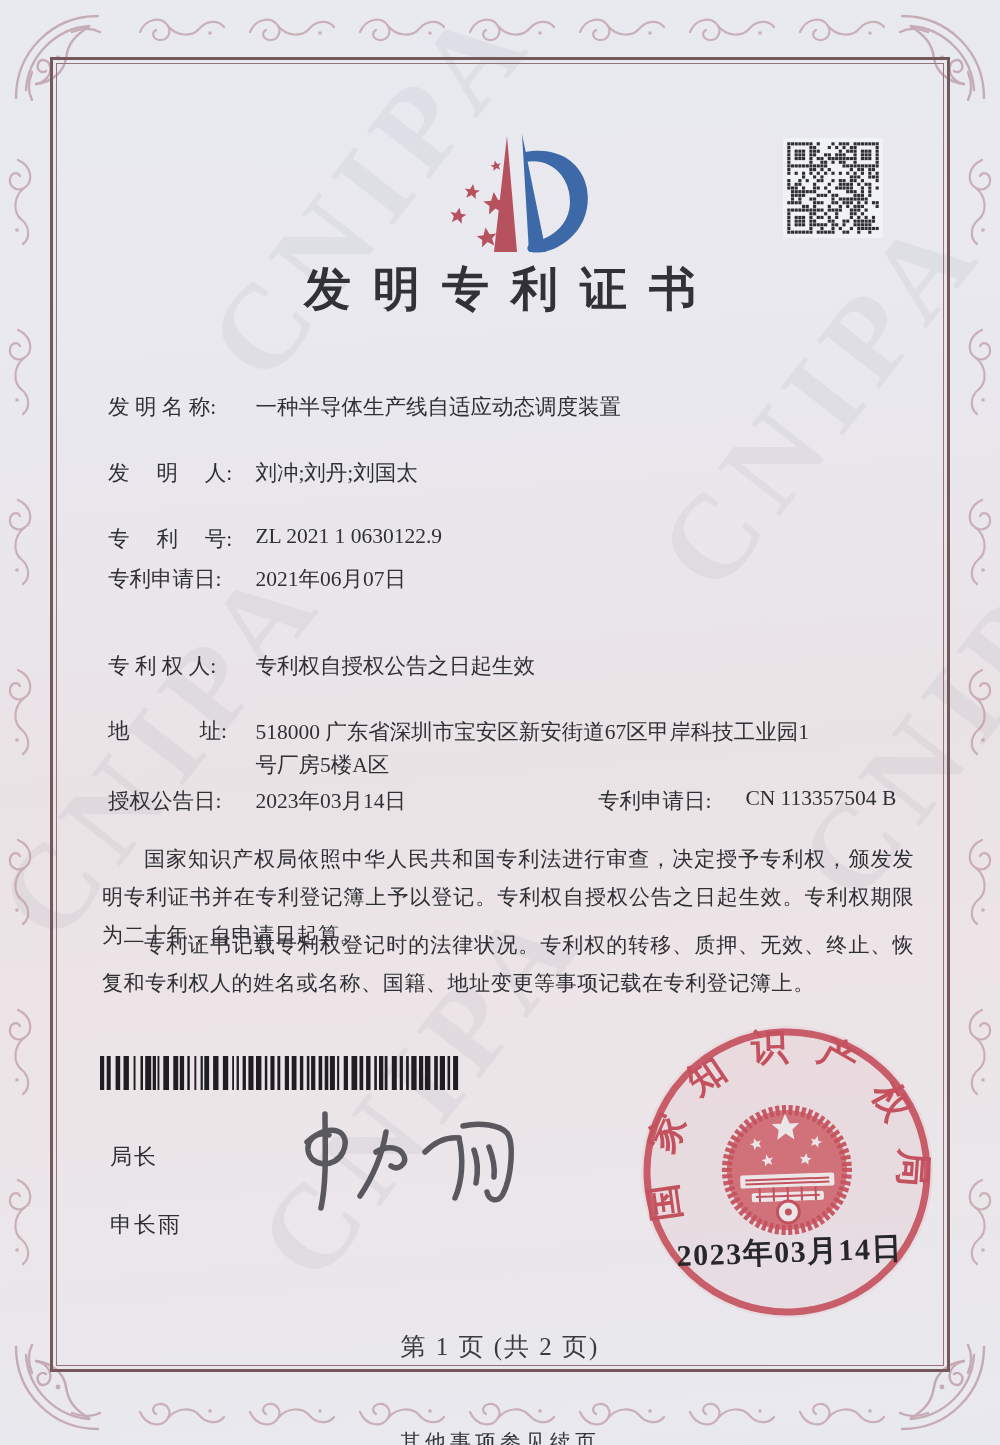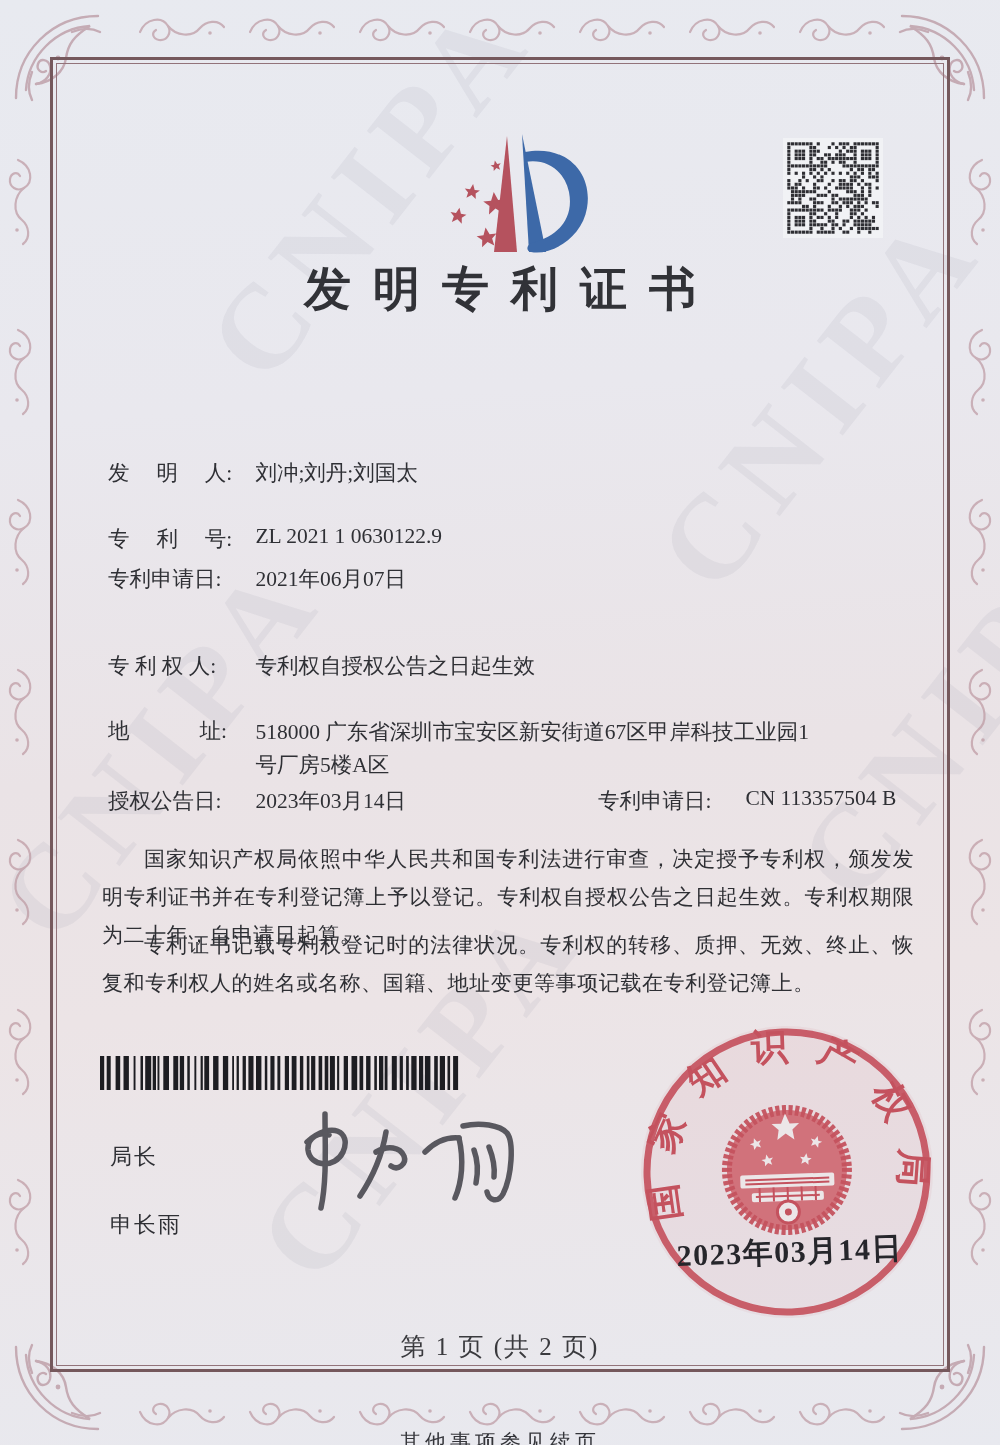--- a/index.html
+++ b/index.html
@@ -466,20 +466,24 @@
       <rect x="44.30" y="96.30" width="3.40" height="3.40" fill="#2e2e33"></rect>
       <rect x="48.30" y="96.30" width="3.40" height="3.40" fill="#2e2e33"></rect>
       <rect x="60.30" y="96.30" width="3.40" height="3.40" fill="#2e2e33"></rect>
       <rect x="64.30" y="96.30" width="3.40" height="3.40" fill="#2e2e33"></rect>
       <rect x="76.30" y="96.30" width="3.40" height="3.40" fill="#2e2e33"></rect>
       <rect x="88.30" y="96.30" width="3.40" height="3.40" fill="#2e2e33"></rect>
     </svg>
 
   <div class="title">发明专利证书</div>
 
+  <div class="row" style="top:392px;">
+    <span class="lab">发 明 名 称:</span>
+    <span class="val">一种半导体生产线自适应动态调度装置</span>
+  </div>
   <div class="row" style="top:458px;">
     <span class="lab">发　 明　 人:</span>
     <span class="val">刘冲;刘丹;刘国太</span>
   </div>
   <div class="row" style="top:524px;">
     <span class="lab">专　 利　 号:</span>
     <span class="val">ZL 2021 1 0630122.9</span>
   </div>
   <div class="row" style="top:564px;">
     <span class="lab">专利申请日:</span>

